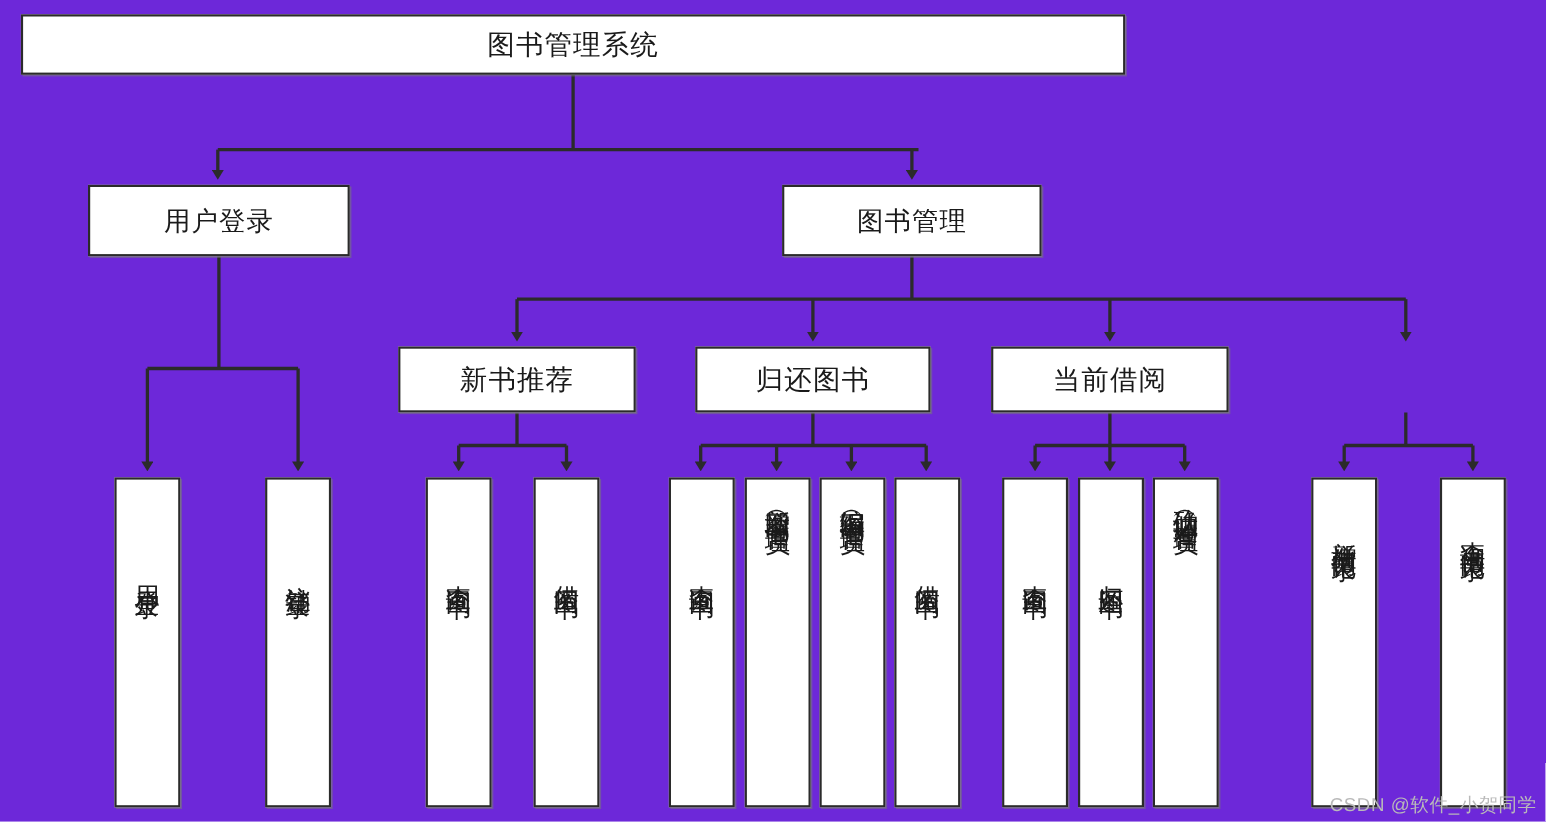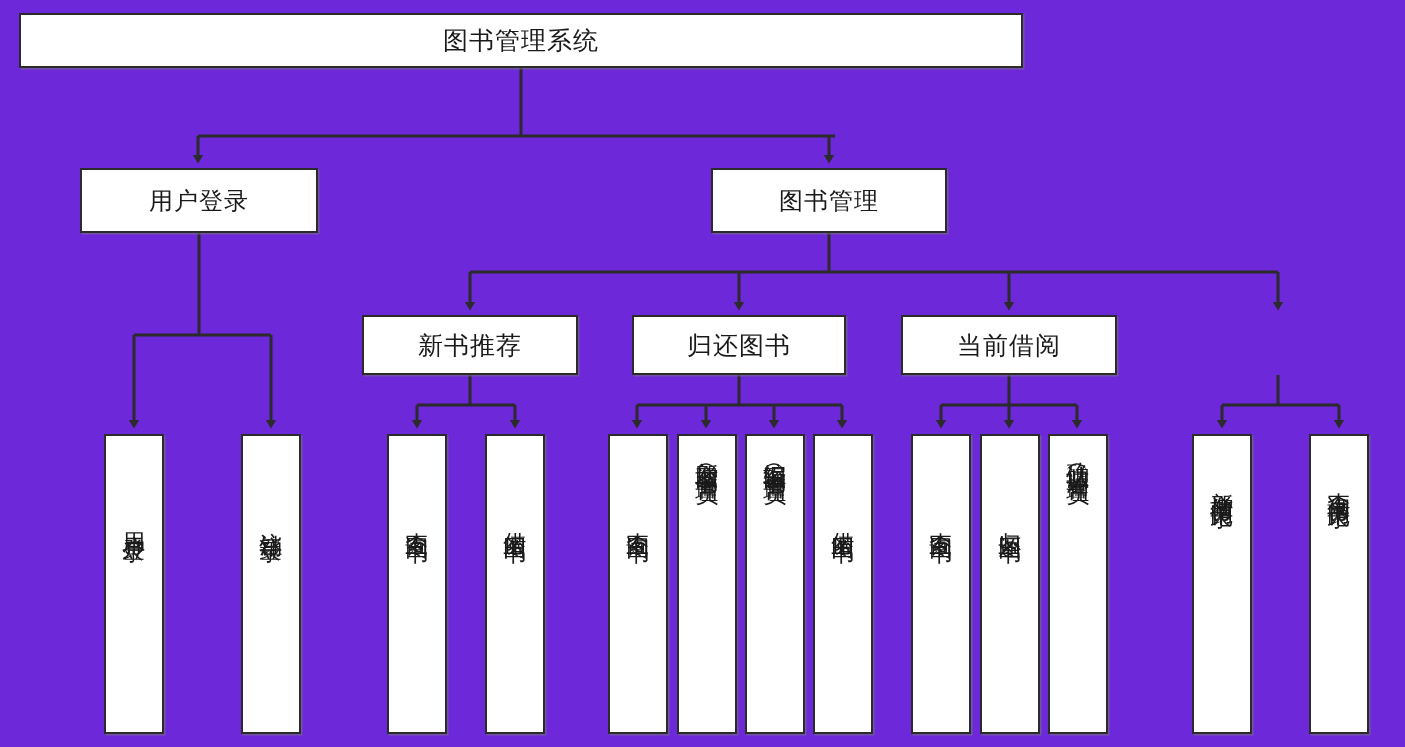--- a/index.html
+++ b/index.html
@@ -183,14 +183,15 @@
     <span class="label">确认归还（管理员）</span>
   </div>
 
   <div class="node leaf" style="left:1192px; top:434px; width:60px; height:300px; padding-top:38px;">
     <span class="label">新增借阅记录</span>
   </div>
   <div class="node leaf" style="left:1309px; top:434px; width:60px; height:300px; padding-top:38px;">
     <span class="label">查询借阅记录</span>
   </div>
 
+  <div id="watermark">CSDN @软件_小贺同学</div>
 
 </div>
 
 </body></html>

